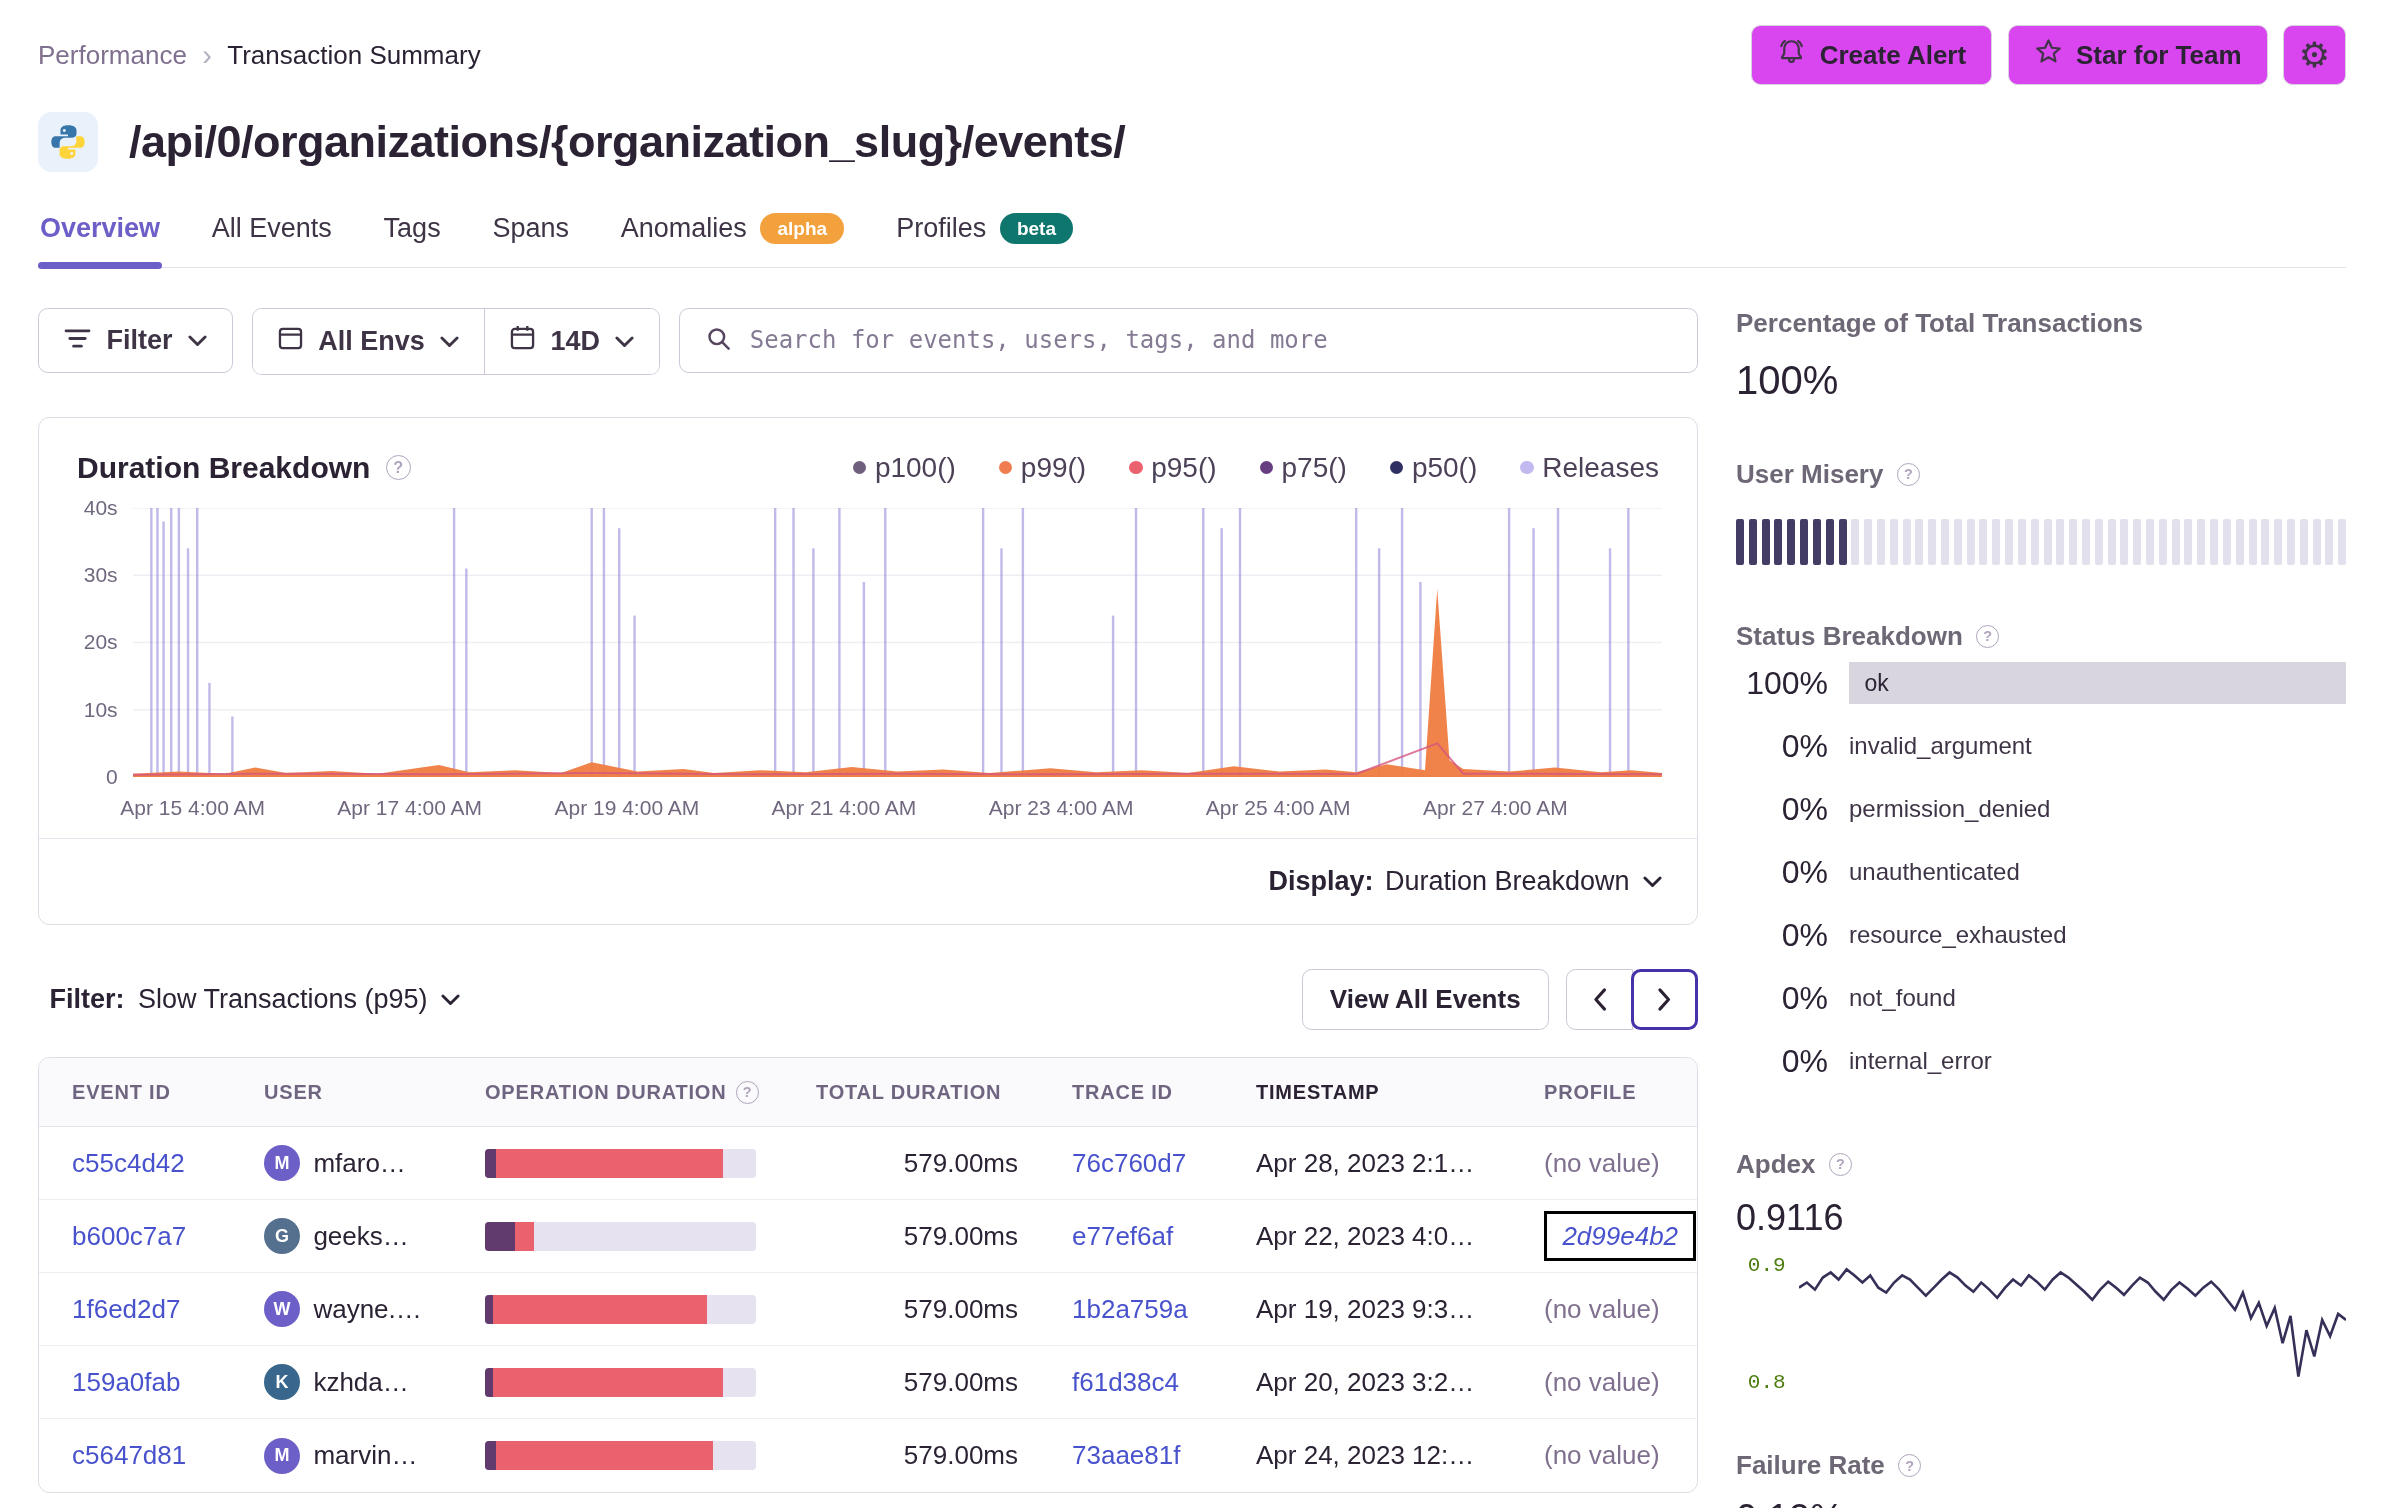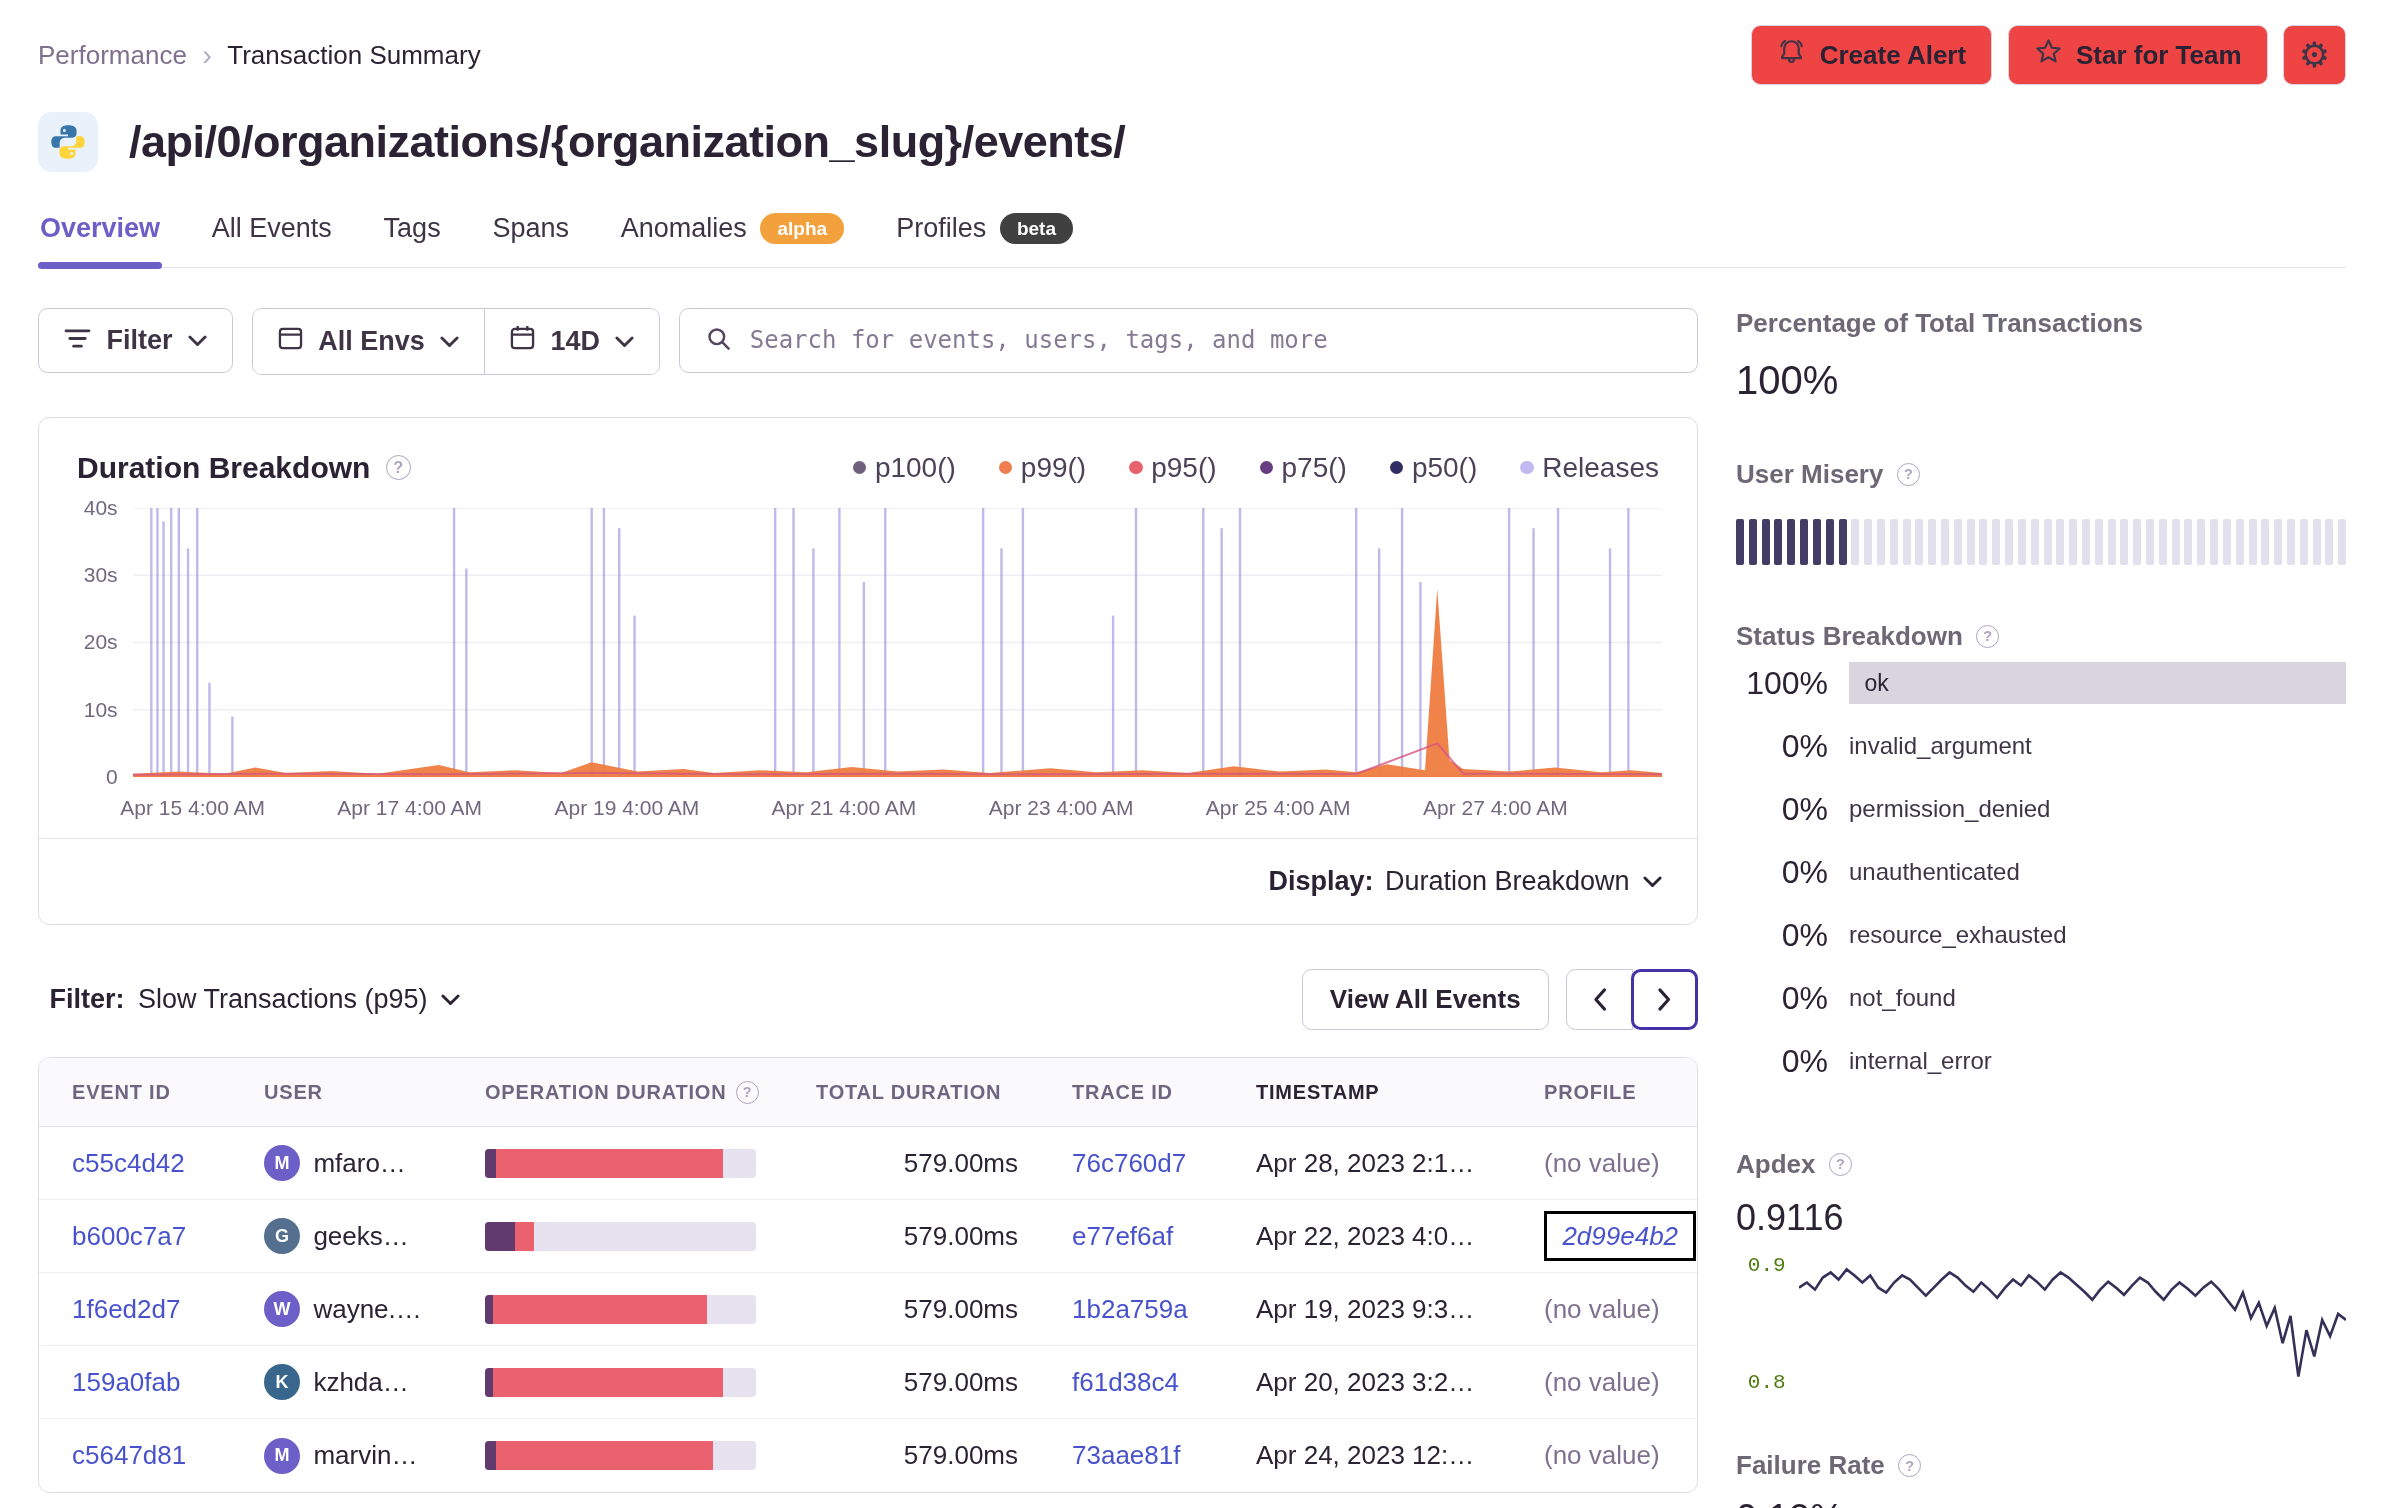--- a/index.html
+++ b/index.html
@@ -9,21 +9,21 @@
   .page { padding:25px 54px 0 38px; }
 
   
   .topbar { display:flex; justify-content:space-between; align-items:center; }
   .breadcrumb { display:flex; align-items:center; gap:15.4px; font-size:26px; }
   .bc-link { color:#80708F; }
   .bc-sep { color:#B5AEC0; font-size:29px; }
   .bc-current { color:#2B2233; }
   .actions { display:flex; gap:15.4px; }
   .btn { display:inline-flex; align-items:center; gap:13.4px; height:60px; padding:0 25px;
-    border:1.9px solid #D8D2DE; border-radius:9.6px; background:#ef4444; font-size:26px;
+    border:1.9px solid #D8D2DE; border-radius:9.6px; background:#d946ef; font-size:26px;
     font-weight:700; color:#2B2233; cursor:pointer; }
   .btn svg { flex:none; }
   .btn.icon-only { width:63px; padding:0; justify-content:center; }
   .gear-glyph { font-family:"DejaVu Sans",sans-serif; font-size:35px; line-height:1; color:#3E3446; }
 
   
   .title-row { display:flex; align-items:center; gap:23px; margin-top:27px; }
   .py-icon { width:60px; height:60px; border-radius:13.4px; background:#E9F2FB;
     display:flex; align-items:center; justify-content:center; }
   .page-title { font-size:45px; font-weight:700; letter-spacing:-0.5px;margin-left:8px; }
@@ -194,21 +194,21 @@
       </div>
     <div class="tab">
         <span>Spans</span>
       </div>
     <div class="tab">
       <span>Anomalies</span>
       <span class="badge" style="background: rgb(242, 161, 60);">alpha</span>
     </div>
     <div class="tab">
       <span>Profiles</span>
-      <span class="badge" style="background: #404040;">beta</span>
+      <span class="badge" style="background: #0f766e;">beta</span>
     </div>
   </div>
 
   <div class="content">
     <div class="main">
 
       <div class="filter-row">
         <button class="fbtn">
           <span>
             <svg width="27" height="21" viewBox="0 0 28 22" stroke="#3E3446" stroke-width="3" stroke-linecap="round">

